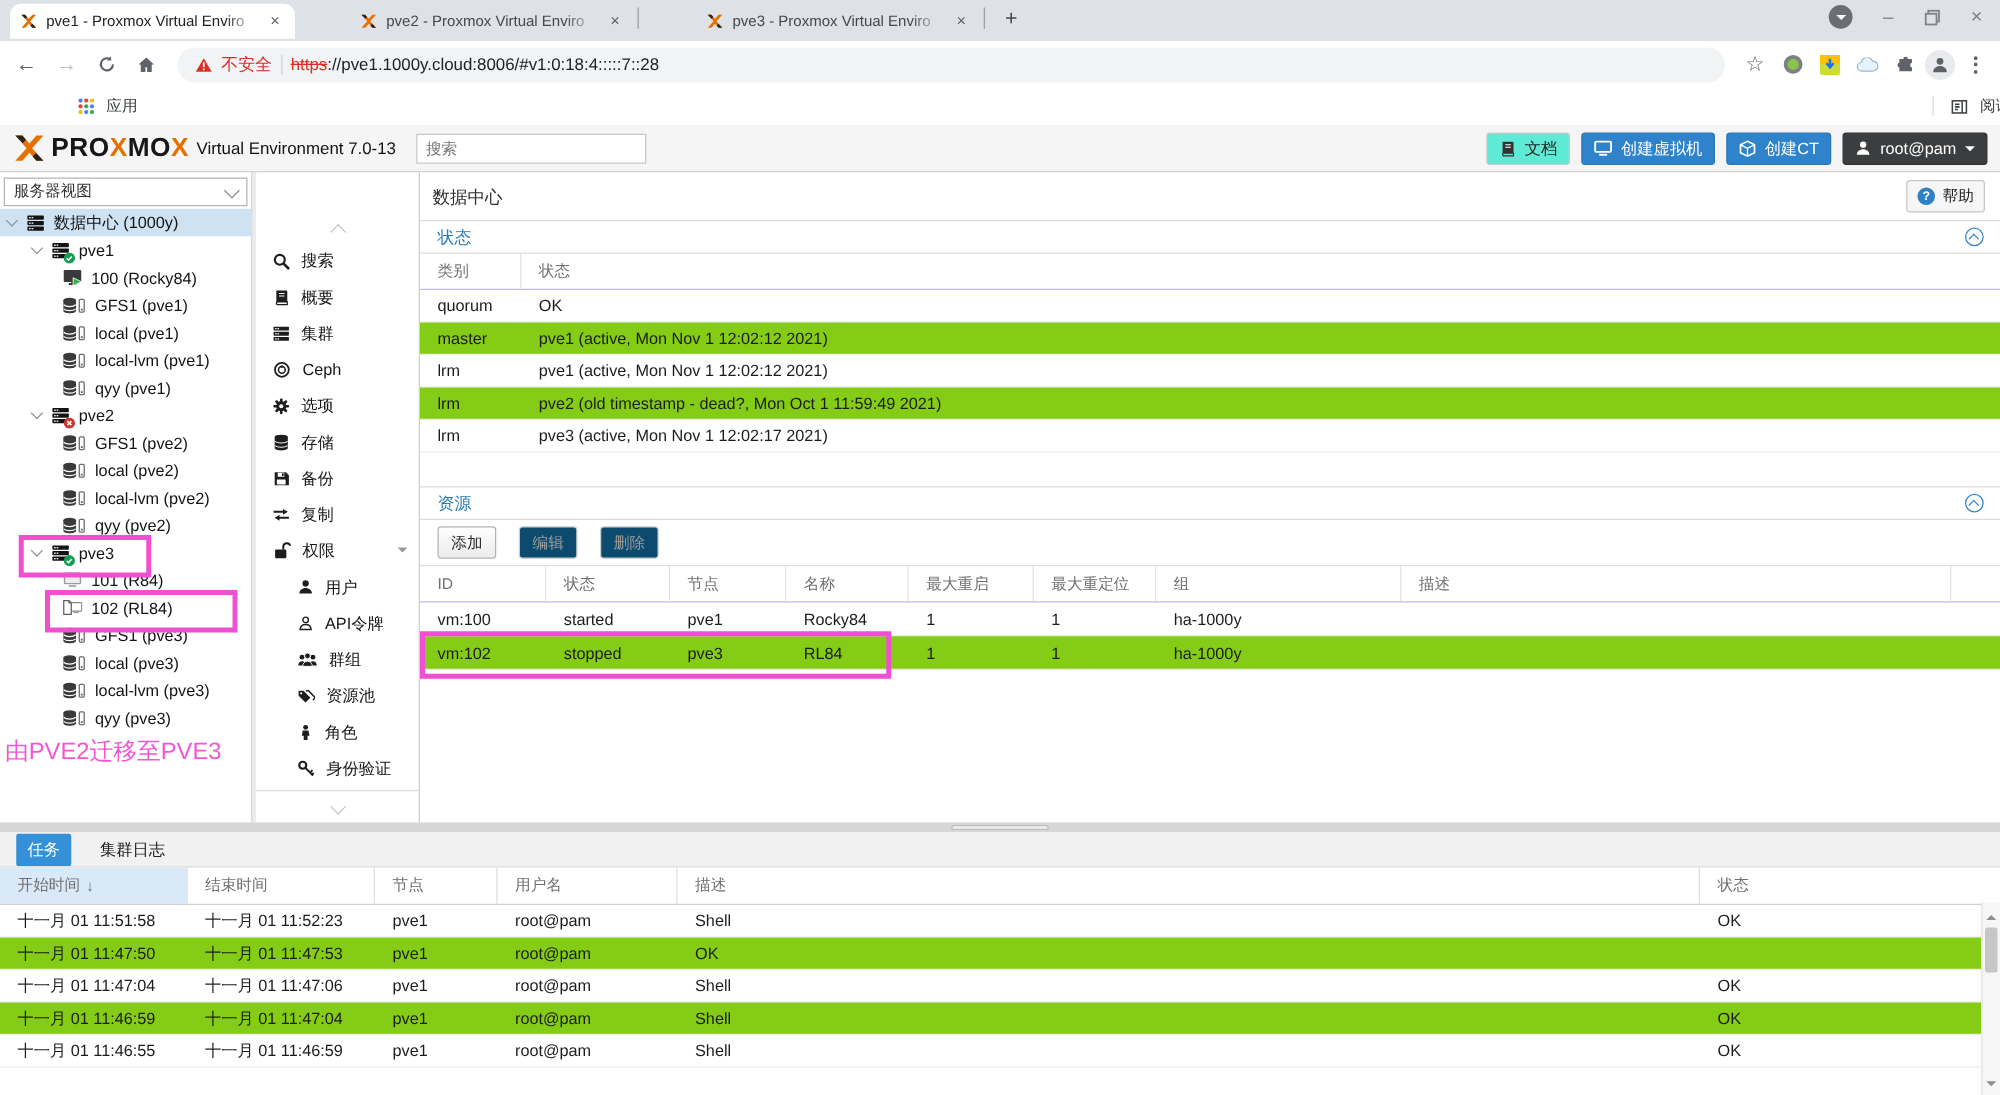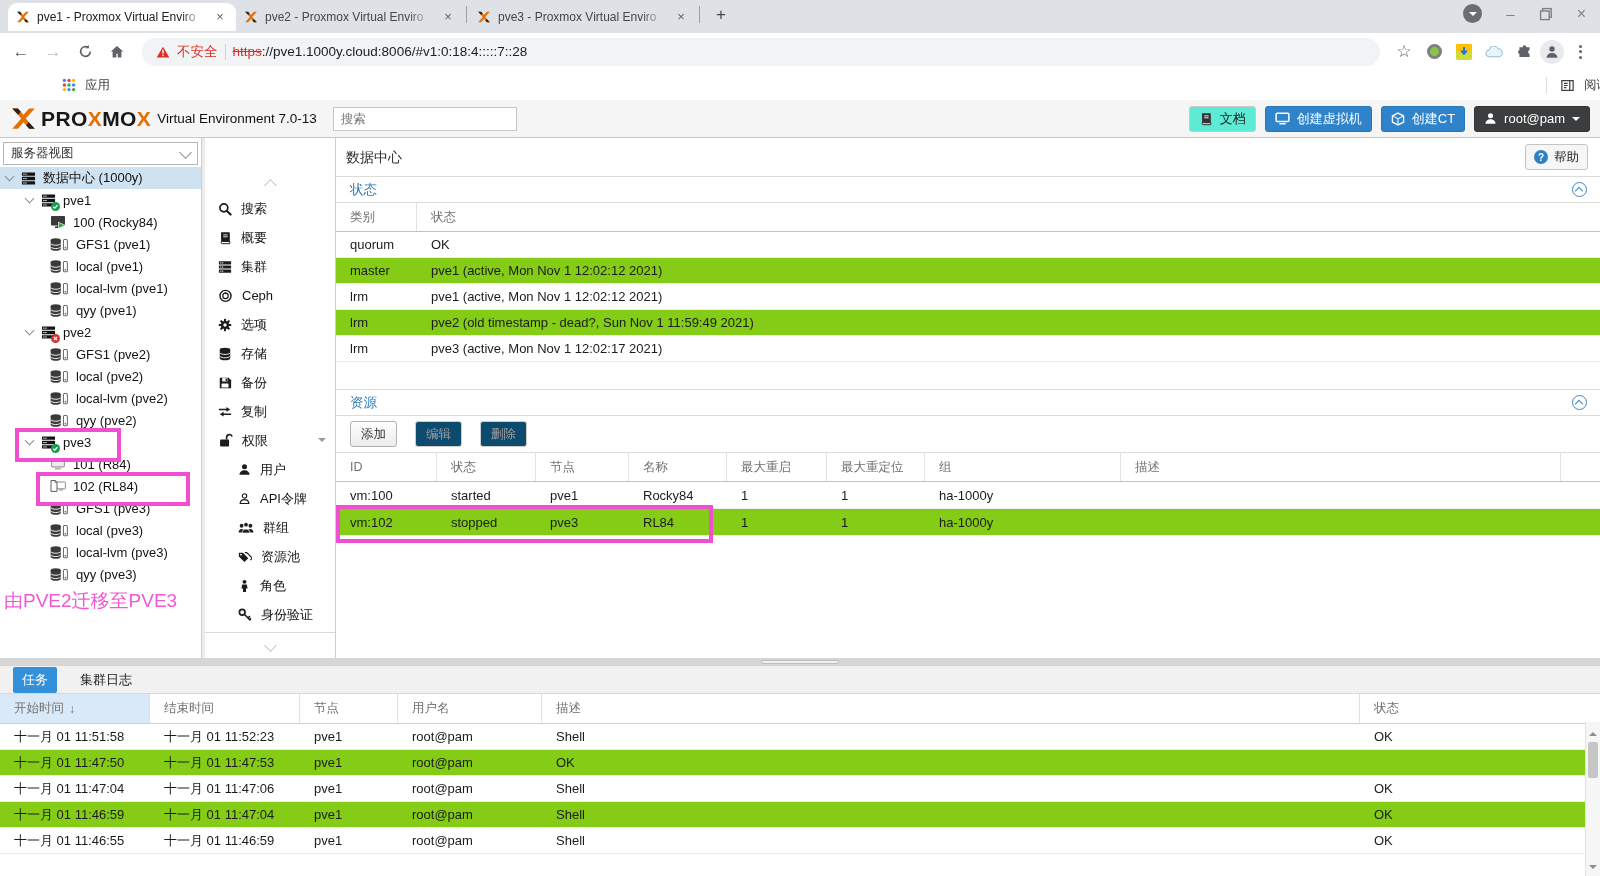--- a/index.html
+++ b/index.html
@@ -2,21 +2,21 @@
 <html><head>
 <meta charset="utf-8">
 <style>
   html,body{margin:0;padding:0;background:#fff;}
   .screen{position:relative;width:1600px;height:876px;overflow:hidden;background:#fff;
           font-family:"Liberation Sans","DejaVu Sans",sans-serif;font-size:13px;color:#222;}
   svg{display:block}
   
   .tabstrip{position:absolute;left:0;top:0;width:1600px;height:33px;background:#dee1e6;display:flex;align-items:center;}
   .tab{position:relative;display:flex;align-items:center;gap:7px;width:212px;height:28px;padding:0 8px;
-       border-radius:9px 9px 0 0;color:#45474a;font-size:12px;flex:none;cursor:default;}
+       border-radius:9px 9px 0 0;color:#45474a;font-size:12px;flex:none;cursor:default;margin-left:44px;}
   .tab.active{background:#fff;color:#202124;}
   .tab .ttl{flex:1;overflow:hidden;white-space:nowrap;-webkit-mask-image:linear-gradient(90deg,#000 85%,transparent);mask-image:linear-gradient(90deg,#000 85%,transparent);}
   .tab .x{color:#5f6368;font-size:13px;width:16px;text-align:center;border-radius:50%;}
   .tabsep{width:1px;height:17px;background:#9aa0a6;margin:0 2px 5px;flex:none}
   .newtab{width:26px;height:26px;margin:0 0 3px 6px;display:flex;align-items:center;justify-content:center;color:#45474a;font-size:17px;}
   .winctl{margin-left:auto;display:flex;align-items:center;gap:24px;padding:0 14px 6px 0;color:#8b8e92;}
   .updcirc{width:19px;height:19px;border-radius:50%;background:#6a6e72;display:flex;align-items:center;justify-content:center;}
   .updcirc b{border:4px solid transparent;border-top-color:#fff;margin-top:4px}
   .winmin{font-size:15px;color:#7d8085}
   .toolbar{position:absolute;left:0;top:33px;width:1600px;height:37px;background:#fff;display:flex;align-items:center;padding:0 6px;box-sizing:border-box;gap:2px;}
@@ -799,21 +799,21 @@
         <div class="grow alt">
           <div class="bc sc1">master</div>
           <div class="bc scr">pve1 (active, Mon Nov 1 12:02:12 2021)</div>
         </div>
         <div class="grow">
           <div class="bc sc1">lrm</div>
           <div class="bc scr">pve1 (active, Mon Nov 1 12:02:12 2021)</div>
         </div>
         <div class="grow alt">
           <div class="bc sc1">lrm</div>
-          <div class="bc scr">pve2 (old timestamp - dead?, Sun Nov 1 11:59:49 2021)</div>
+          <div class="bc scr">pve2 (old timestamp - dead?, Mon Oct 1 11:59:49 2021)</div>
         </div>
         <div class="grow">
           <div class="bc sc1">lrm</div>
           <div class="bc scr">pve3 (active, Mon Nov 1 12:02:17 2021)</div>
         </div>
         <div class="gap27"></div>
 
         <div class="sechd">
           <span class="sectitle">资源</span>
           <span class="ccirc">

